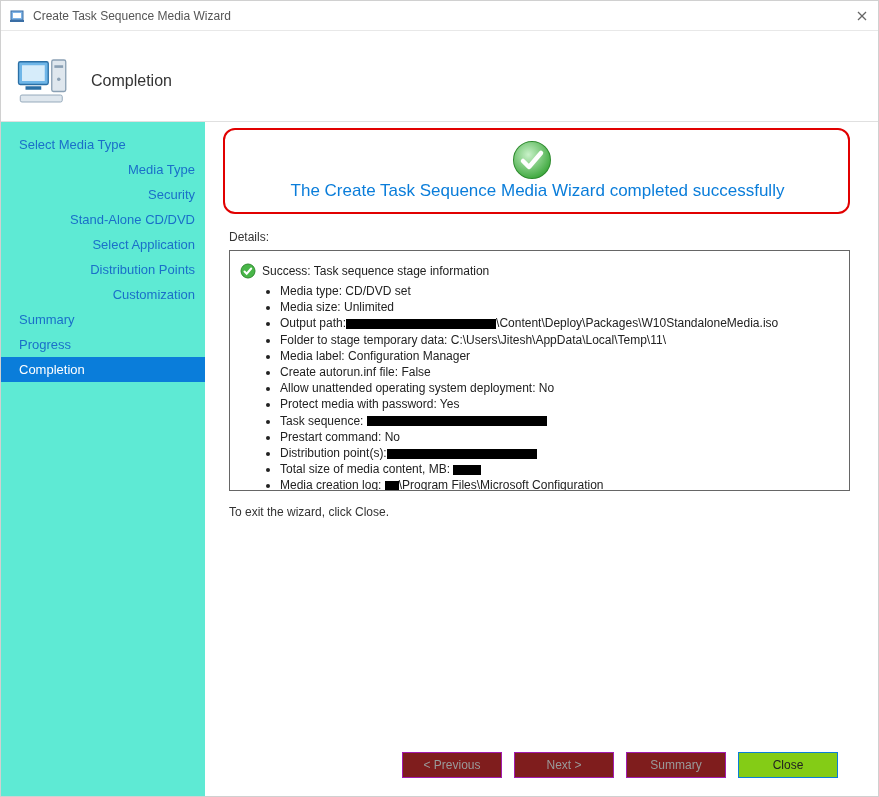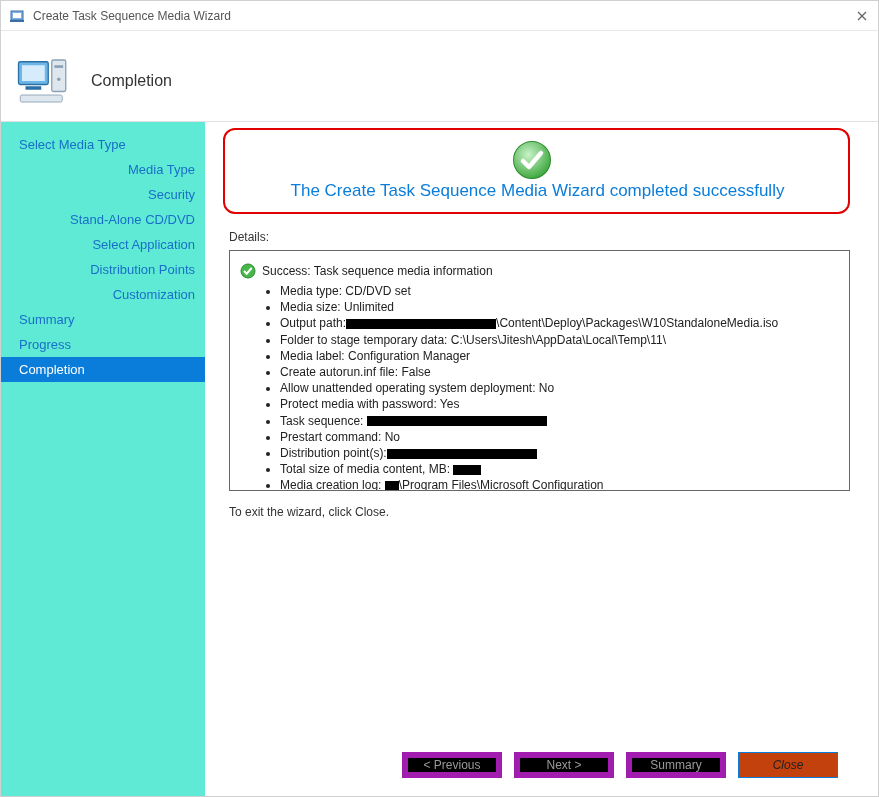--- a/index.html
+++ b/index.html
@@ -32,23 +32,23 @@
     .details-head-icon { width: 16px; height: 16px; margin-right: 6px; }
     .details-head-text { font-size: 12px; }
     .details-list { list-style: disc; padding-left: 40px; }
     .details-list li { line-height: 1.35; }
     .redact { display: inline-block; background: #000; vertical-align: middle; height: 10px; }
     .r1 { width: 150px; } .r2 { width: 28px; } .r3 { width: 180px; } .r4 { width: 14px; }
 
     .exit-text { font-size: 12px; color: #333; margin: 4px 0 0 14px; }
 
     .footer { display: flex; justify-content: flex-end; padding: 18px 20px; gap: 12px; border-top: 0; }
-    .btn { width: 100px; height: 26px; font-size: 12px; border: 6px solid #a21caf; background: #000000; cursor: default; }
+    .btn { width: 100px; height: 26px; font-size: 12px; border: 1px solid #a21caf; background: #7f1d1d; cursor: default; }
     .btn.disabled { color: #9a9a9a; }
-    .btn.primary { border: 1px solid #0a7dda; color: #222; background: #c2410c; font-style: italic; }
+    .btn.primary { border: 1px solid #0a7dda; color: #222; background: #84cc16; }
   </style>
 </head>
 <body>
 
 <div class="window">
 
   <div class="titlebar">
     <span class="titlebar-icon">
       <svg viewBox="0 0 16 16">
           <rect x="2" y="3" width="12" height="9" fill="#7fb3e6" stroke="#3a6ea5" stroke-width="1"></rect>
@@ -117,21 +117,21 @@
       <div class="details-label">Details:</div>
 
       <div class="details-box">
         <div class="details-head">
           <span class="details-head-icon">
             <svg viewBox="0 0 16 16">
                 <circle cx="8" cy="8" r="7" fill="#48b648" stroke="#2e8b2e"></circle>
                 <path d="M4.5 8.5 l2.2 2.2 l4.5 -5.2" stroke="#fff" stroke-width="2" fill="none" stroke-linecap="round"></path>
               </svg>
           </span>
-          <span class="details-head-text">Success: Task sequence media information</span>
+          <span class="details-head-text">Success: Task sequence stage information</span>
         </div>
         <ul class="details-list">
           <li>Media type: CD/DVD set</li>
           <li>Media size: Unlimited</li>
           <li><span>Output path:</span><span class="redact r1"></span><span>\Content\Deploy\Packages\W10StandaloneMedia.iso</span></li>
           <li>Folder to stage temporary data: C:\Users\Jitesh\AppData\Local\Temp\11\</li>
           <li>Media label: Configuration Manager</li>
           <li>Create autorun.inf file: False</li>
           <li>Allow unattended operating system deployment: No</li>
           <li>Protect media with password: Yes</li>

